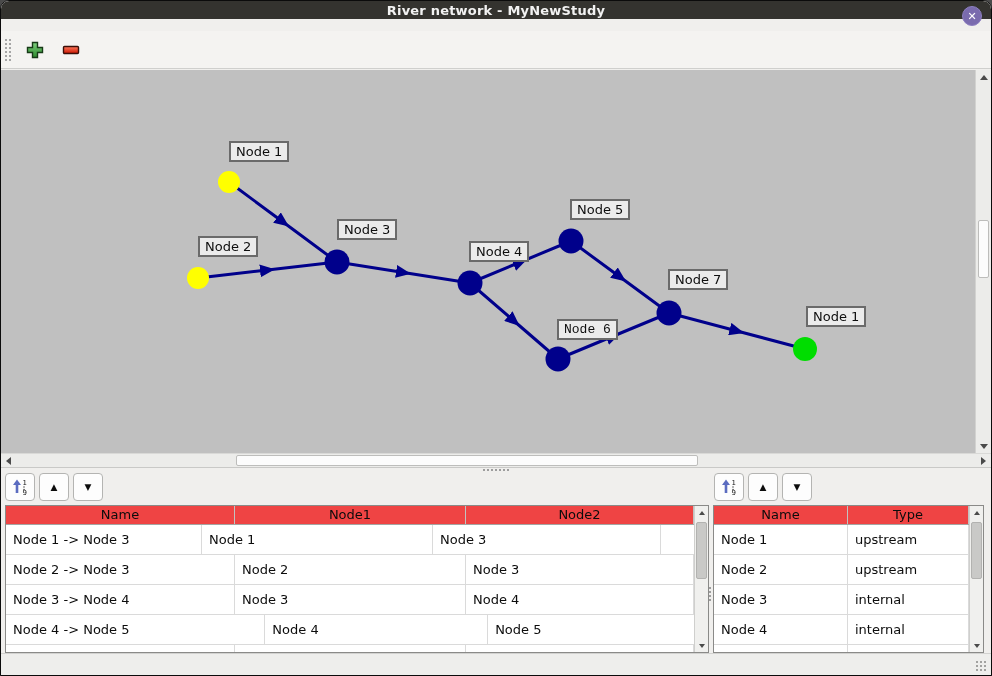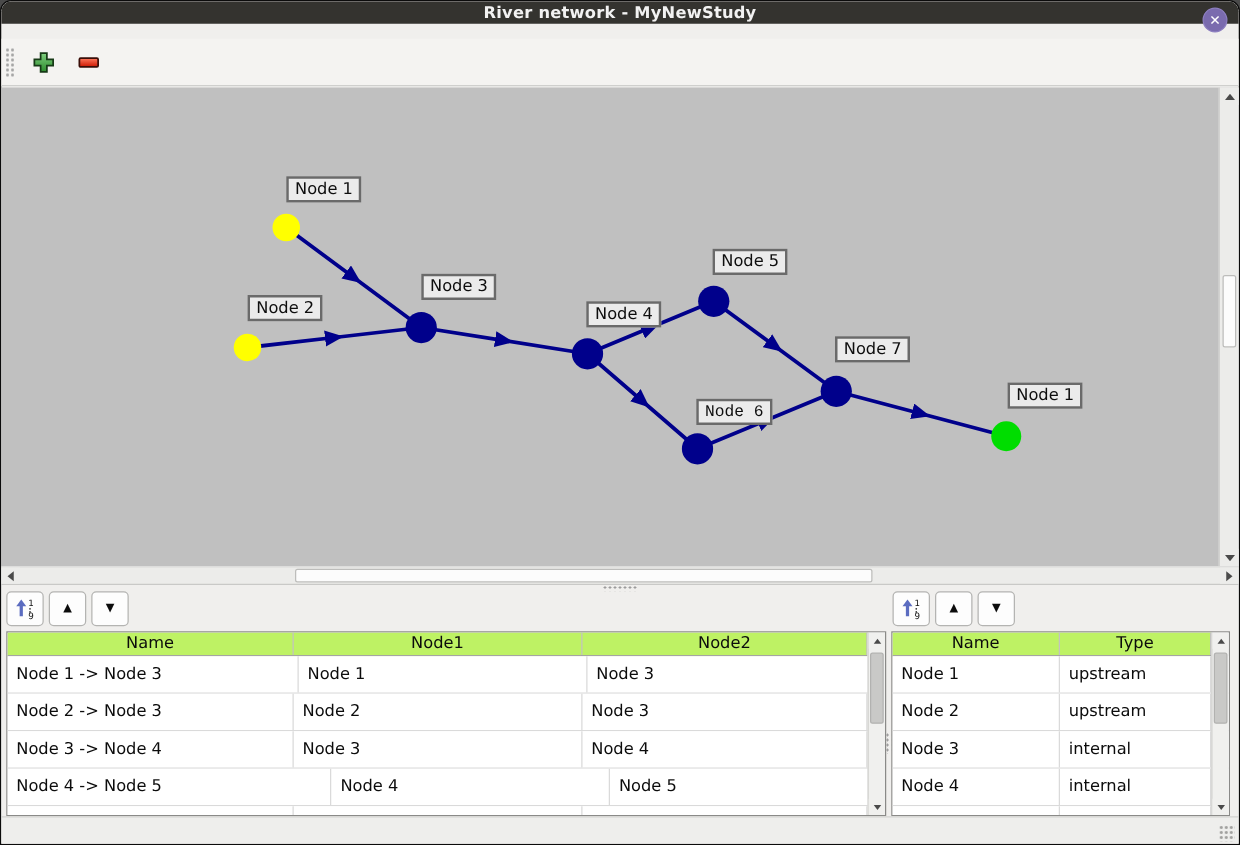--- a/index.html
+++ b/index.html
@@ -43,21 +43,21 @@
   .tri.right{border-left:5px solid #4a4a4a;border-right:none;}
   
   .bottom-bg{position:absolute;top:467px;left:0;width:990px;height:185px;background:#f0efed;}
   .dots-h{position:absolute;left:481px;top:467px;width:28px;height:5px;
     background-image:radial-gradient(#9d9d9d .8px,transparent 1.1px);background-size:4px 4px;}
   .panel-btn{position:absolute;top:472px;width:30px;height:28px;background:#fdfdfd;
     border:1px solid #b4b4b2;border-radius:4px;display:flex;align-items:center;justify-content:center;
     font-size:9px;color:#0c0c0c;}
   
   .dtable{position:absolute;top:504px;height:148px;background:#fff;border:1px solid #8a8a88;overflow:hidden;}
-  .thead{display:flex;height:19px;background:#bef264;border-bottom:1px solid #a5a5a3;}
+  .thead{display:flex;height:19px;background:#ef4444;border-bottom:1px solid #a5a5a3;}
   .th{font-size:13px;color:#0c0c0c;text-align:center;line-height:18px;border-right:1px solid #c2c2c0;overflow:hidden;}
   .tr{display:flex;height:30px;border-bottom:1px solid #dadada;background:#fff;}
   .td{font-size:13px;color:#0c0c0c;line-height:29px;padding-left:7px;border-right:1px solid #dadada;
     overflow:hidden;white-space:nowrap;}
   .table-vs{position:absolute;top:0;right:0;width:14px;height:100%;background:#f0f0ee;border-left:1px solid #cfcfcd;}
   .splitter-dots{position:absolute;left:707px;top:585px;width:6px;height:17px;
     background-image:radial-gradient(#9d9d9d .8px,transparent 1.1px);background-size:4px 4px;}
   
   .statusbar{position:absolute;top:652px;left:0;width:990px;height:23px;background:#eeeeec;border-top:1px solid #d2d2d0;}
   .resize-grip{position:absolute;right:3px;bottom:3px;width:13px;height:13px;
@@ -189,21 +189,21 @@
   <div class="panel-btn" style="left:781px;">▼</div>
 
   <div class="dtable" id="links-table" style="left:4px;width:704px;">
     <div class="thead" id="links-thead" style="margin-right:14px;">
         <div class="th" style="width: 229px;">Name</div>
         <div class="th" style="width: 231px;">Node1</div>
         <div class="th" style="width: 228px;">Node2</div>
       </div>
     <div id="links-tbody">
         <div class="tr">
-          <div class="td" style="width: 233px;">Node 1 -&gt; Node 3</div>
+          <div class="td" style="width: 196px;">Node 1 -&gt; Node 3</div>
           <div class="td" style="width: 231px;">Node 1</div>
           <div class="td" style="width: 228px;">Node 3</div>
         </div>
         <div class="tr">
           <div class="td" style="width: 229px;">Node 2 -&gt; Node 3</div>
           <div class="td" style="width: 231px;">Node 2</div>
           <div class="td" style="width: 228px;">Node 3</div>
         </div>
         <div class="tr">
           <div class="td" style="width: 229px;">Node 3 -&gt; Node 4</div>

